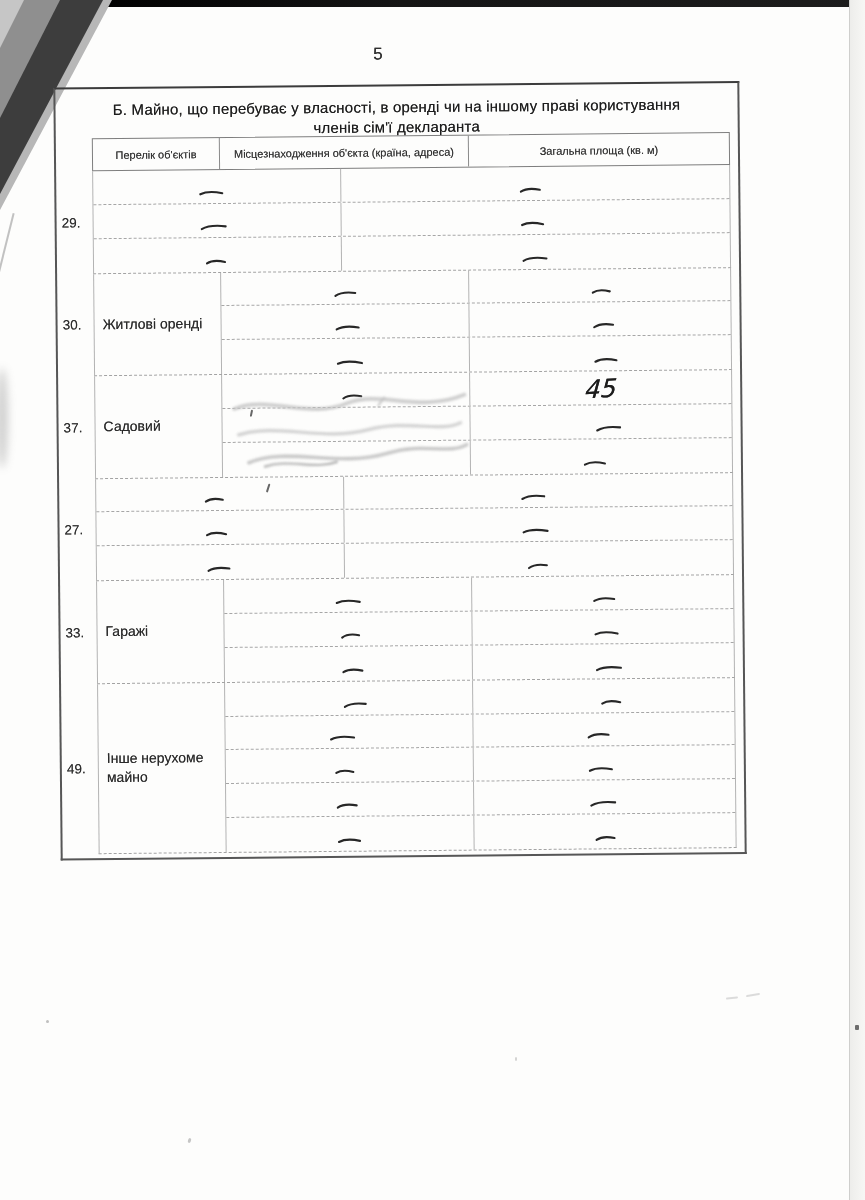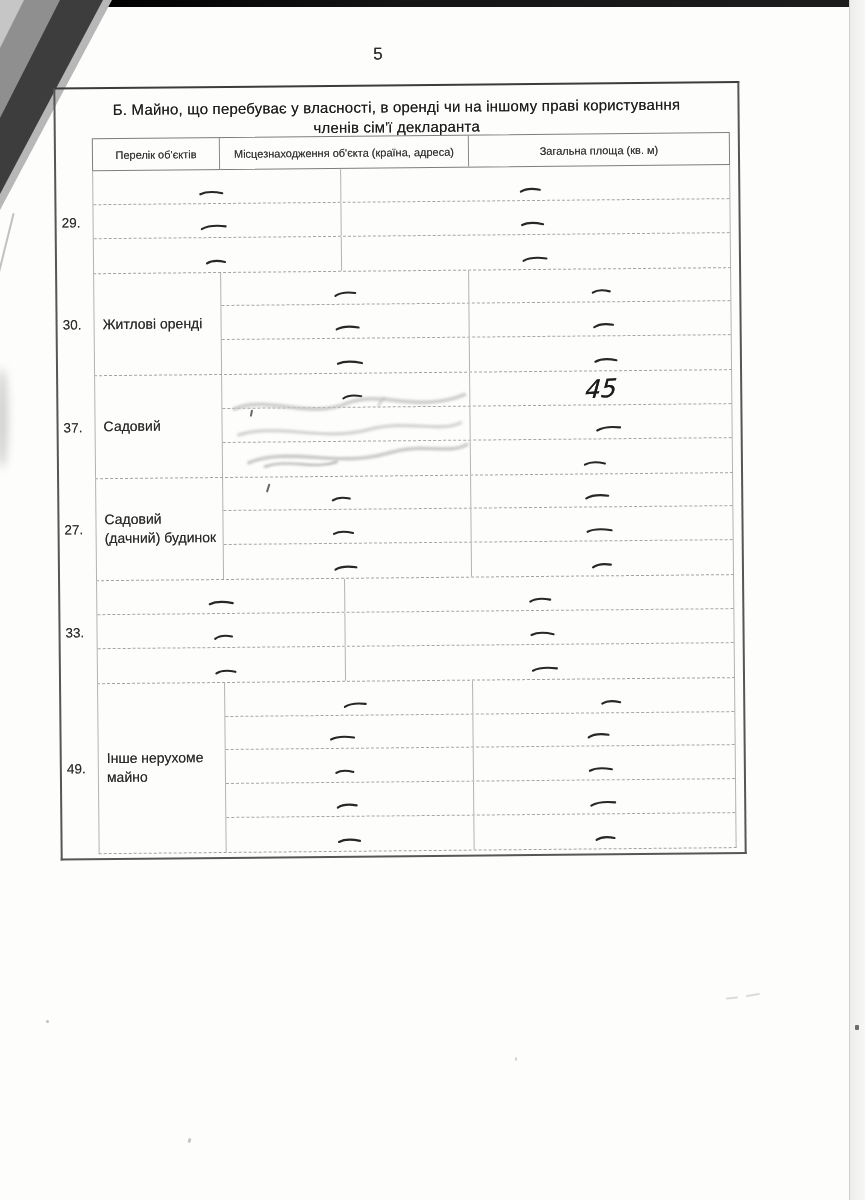--- a/index.html
+++ b/index.html
@@ -279,21 +279,20 @@
                     </div>
                   </div>
                 </div>
               </div>
             </div>
             <div class="row-block">
               <div class="gutter">
                 <div class="row-num">27.</div>
               </div>
               <div class="row-inner">
-                <div class="label-cell">Садовий (дачний) будинок</div>
                 <div class="entries">
                   <div class="entry-row">
                     <div class="cell cell-loc">
                       <div class="hw-dash" style="transform: translateX(calc(-50% - 6px)) rotate(0deg);">
                         <svg width="20" height="8" viewBox="0 0 20 8">
                           <path d="M1.5 5.5 C 6 2.2, 12.4 2.4, 18.5 3.8" stroke="#272727" stroke-width="2.1" fill="none" stroke-linecap="round"></path>
                         </svg>
                       </div>
                     </div>
                     <div class="cell cell-area">
@@ -337,20 +336,21 @@
                     </div>
                   </div>
                 </div>
               </div>
             </div>
             <div class="row-block">
               <div class="gutter">
                 <div class="row-num">33.</div>
               </div>
               <div class="row-inner">
+                <div class="label-cell">Гаражі</div>
                 <div class="entries">
                   <div class="entry-row">
                     <div class="cell cell-loc">
                       <div class="hw-dash" style="transform: translateX(calc(-50% + 0px)) rotate(2deg);">
                         <svg width="26" height="8" viewBox="0 0 26 8">
                           <path d="M1.5 5.5 C 7.8 2.2, 16.12 2.4, 24.5 3.8" stroke="#272727" stroke-width="2.1" fill="none" stroke-linecap="round"></path>
                         </svg>
                       </div>
                     </div>
                     <div class="cell cell-area">

